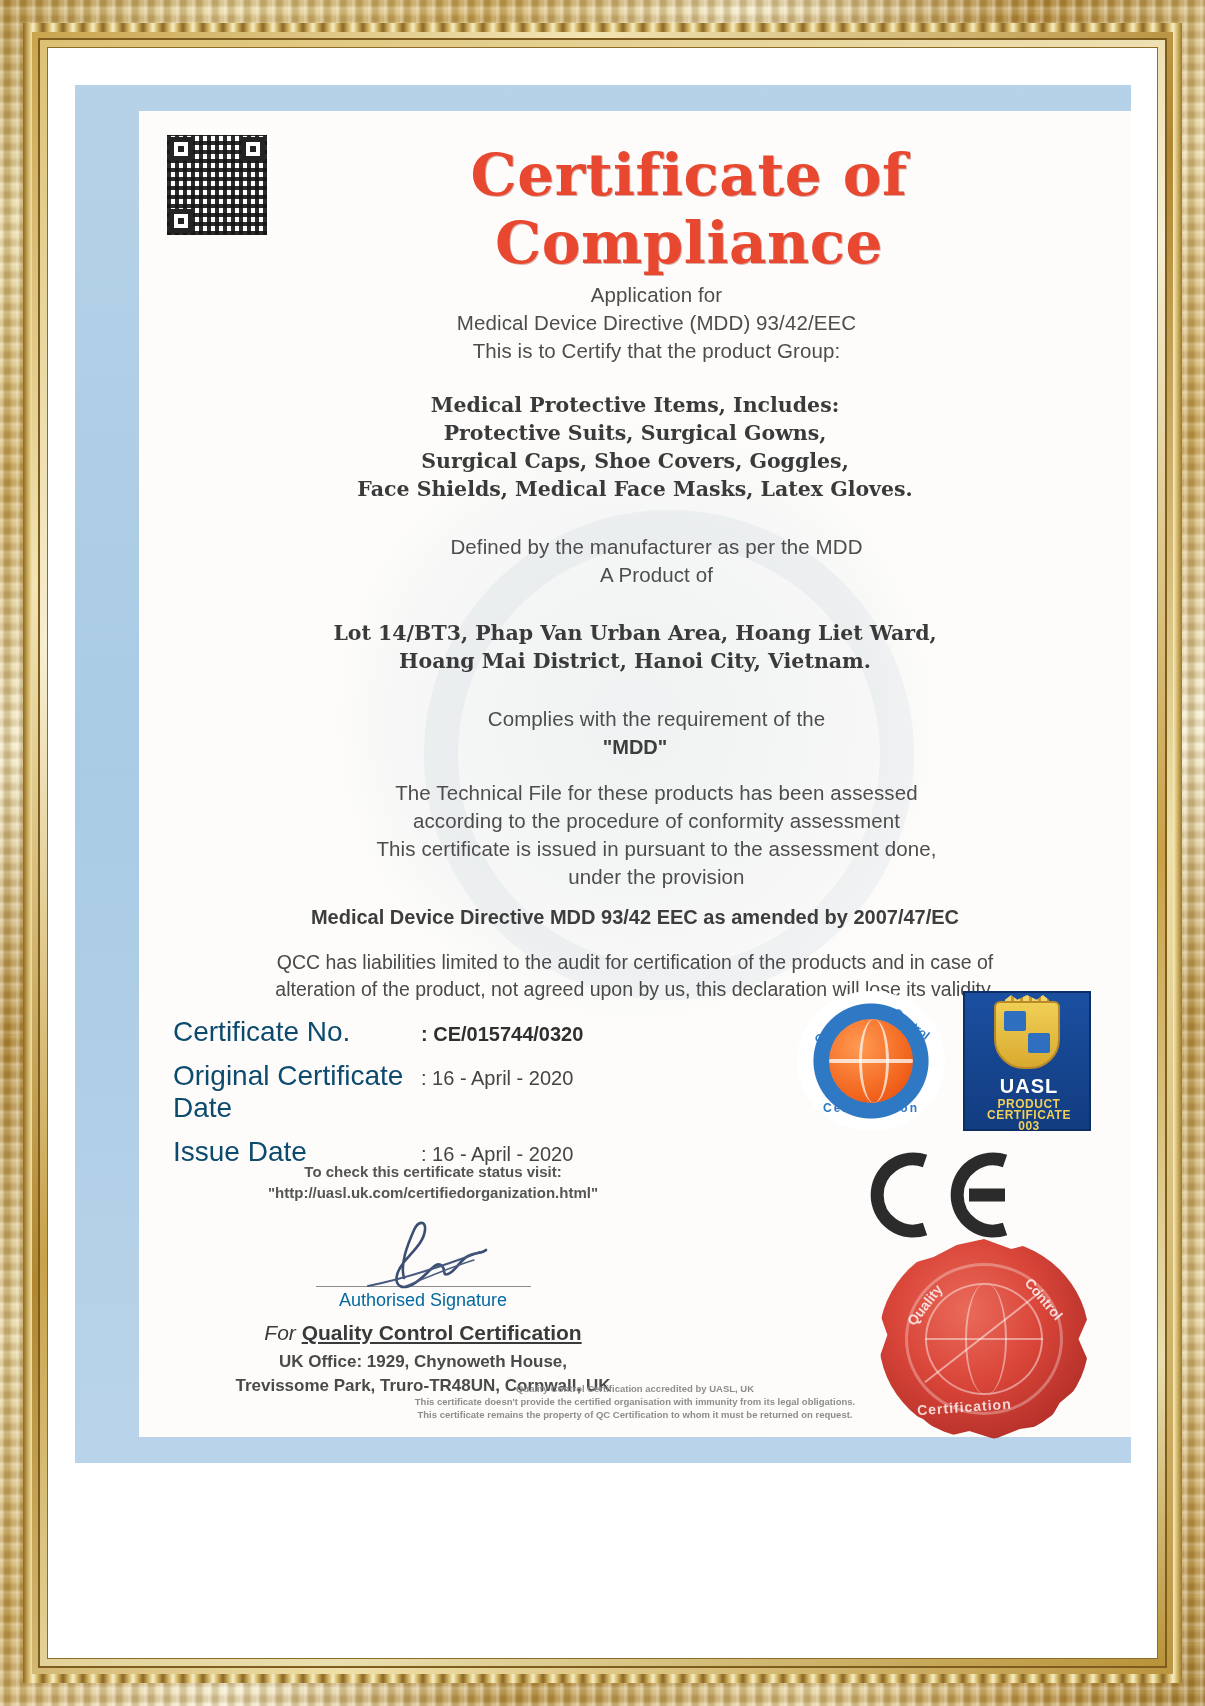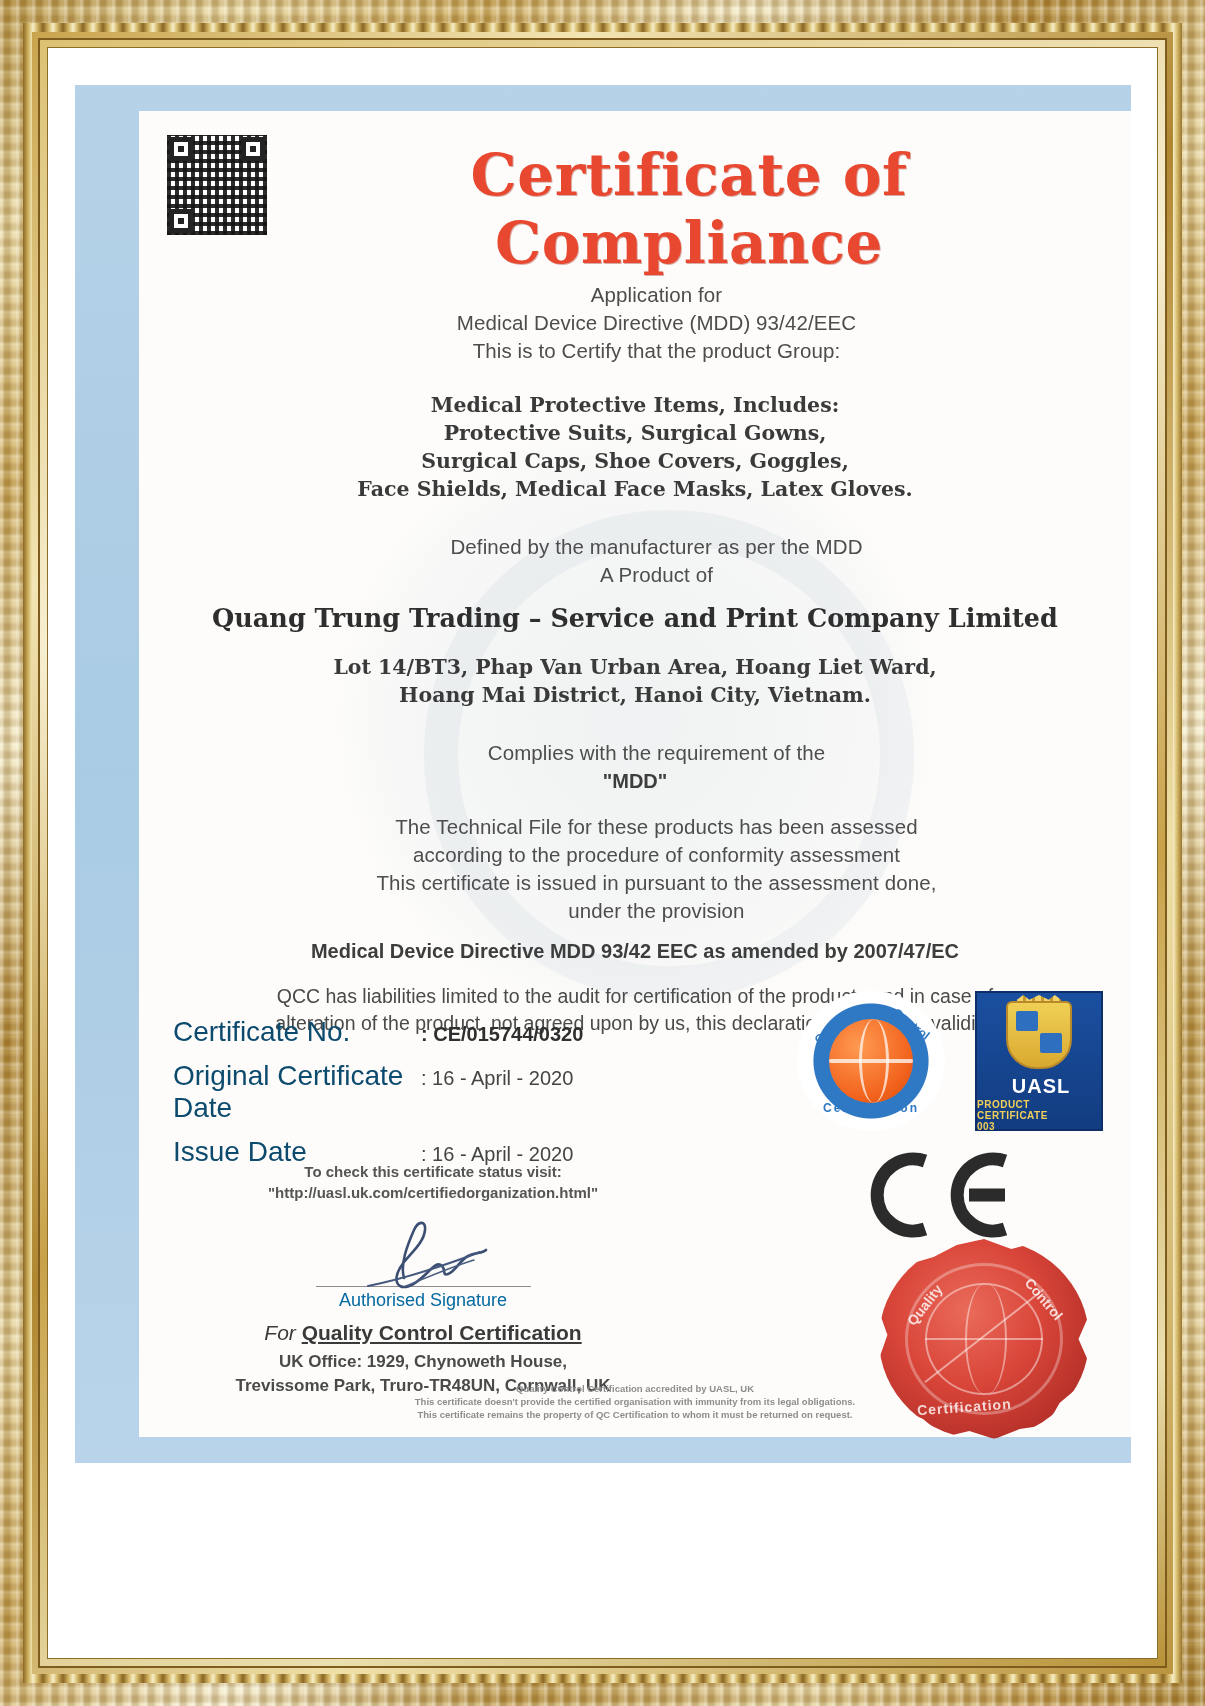--- a/index.html
+++ b/index.html
@@ -278,21 +278,21 @@
     font-family:"Liberation Sans", sans-serif;
     font-weight:700; font-size:12px; color:#2f78c4;
   }
   .qcc-text span { position:absolute; white-space:nowrap; }
   .qcc-q { left:14px; top:30px; transform: rotate(-42deg); }
   .qcc-c { right:12px; top:26px; transform: rotate(38deg); }
   .qcc-b { left:26px; bottom:16px; letter-spacing:2px; }
 
   .uasl-logo {
     position: absolute;
-    right: 28px; top: 880px;
+    right: 40px; top: 880px;
     width: 128px; height: 140px;
     background: linear-gradient(180deg,#1a4fa0,#123c80);
     border: 2px solid #0d2f67;
   }
   .uasl-shield {
     position:absolute; left:50%; top:8px; transform:translateX(-50%);
     width:66px; height:68px;
     background: linear-gradient(180deg,#f0cf55,#d9a92f);
     border-radius: 6px 6px 30px 30px;
     border: 2px solid #b8892a;
@@ -312,23 +312,23 @@
     clip-path: polygon(0 100%,0 40%,14% 0,28% 40%,50% 0,72% 40%,86% 0,100% 40%,100% 100%);
   }
   .uasl-name {
     position:absolute; left:0; top:82px; width:128px;
     text-align:center;
     font-family:"Liberation Sans", sans-serif;
     font-weight:700; font-size:20px; color:#ffffff; letter-spacing:1px;
   }
   .uasl-sub {
     position:absolute; left:0; top:106px; width:128px;
-    text-align:left;
+    text-align:center;
     font-family:"Liberation Sans", sans-serif;
-    font-weight:700; font-size:10px; color:#f2cf58; line-height:11px;
+    font-weight:700; font-size:12px; color:#f2cf58; line-height:11px;
     letter-spacing:0.5px;
   }
 
   
   .ce-mark {
     position: absolute;
     right: 112px; top: 1040px;
     width: 150px; height: 88px;
   }
   .ce-mark svg { display:block; }
@@ -432,21 +432,20 @@
       <div class="ln-serif-bold">Surgical Caps, Shoe Covers, Goggles,</div>
       <div class="ln-serif-bold">Face Shields, Medical Face Masks, Latex Gloves.</div>
 
       <div class="sp-30"></div>
 
       <div class="ln-reg">Defined by the manufacturer as per the MDD</div>
       <div class="ln-reg">A Product of</div>
 
       <div class="sp-12"></div>
 
-      <div class="ln-big-serif">Quang Trung Trading – Service and Print Company Limited</div>
 
       <div class="sp-18"></div>
 
       <div class="ln-serif-bold">Lot 14/BT3, Phap Van Urban Area, Hoang Liet Ward,</div>
       <div class="ln-serif-bold">Hoang Mai District, Hanoi City, Vietnam.</div>
 
       <div class="sp-30"></div>
 
       <div class="ln-reg">Complies with the requirement of the</div>
       <div class="ln-sans-bold">"MDD"</div>

